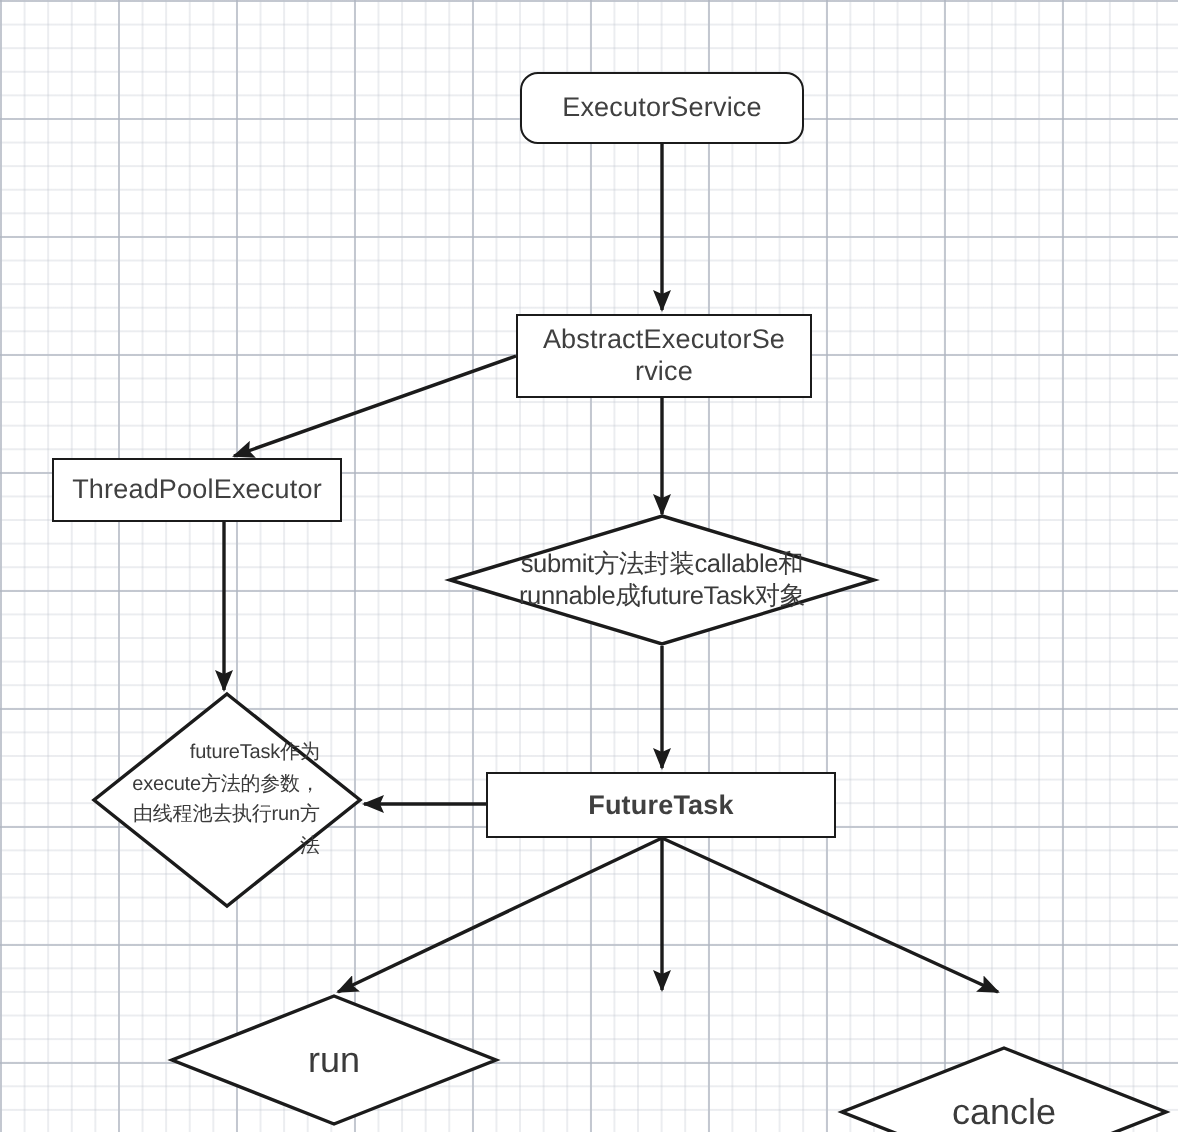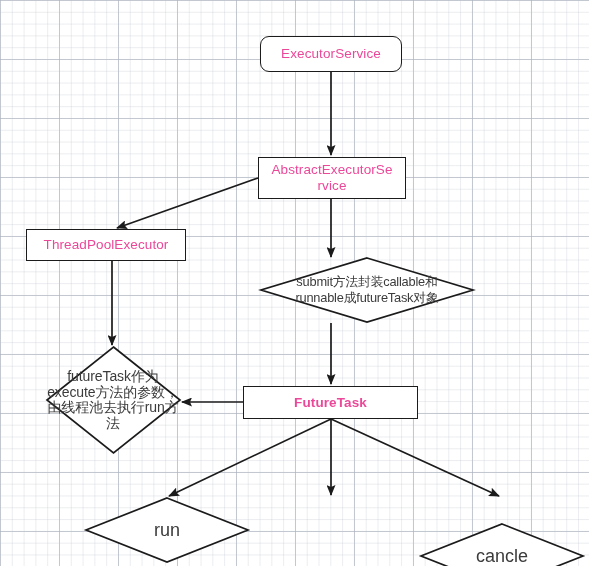--- a/index.html
+++ b/index.html
@@ -39,21 +39,21 @@
     position: absolute;
     box-sizing: border-box;
     display: flex;
     align-items: center;
     justify-content: center;
     text-align: center;
   }
   .boxnode {
     background: #ffffff;
     border: 1.6px solid #1b1b1b;
-    color: #ec4899;
+    color: #404040;
     font-size: 13.5px;
     line-height: 16px;
     letter-spacing: 0.1px;
     text-align: center;
   }
   .rounded {
     border-radius: 9px;
   }
   .diamond-wrap {
     position: absolute;
@@ -74,23 +74,24 @@
     align-items: center;
     justify-content: center;
     text-align: center;
     color: #3b3b3b;
     font-size: 18px;
     line-height: 16px;
     white-space: pre-line;
     pointer-events: none;
   }
   .diamond-label.cn {
-    font-size: 14px;
+    font-size: 10px;
     line-height: 15.5px;
     letter-spacing: -0.1px;
+    text-align: right;
   }
   .diamond-label.cn-wide {
     font-size: 12.8px;
     line-height: 16px;
     letter-spacing: -0.2px;
   }
 </style>
 </head>
 <body>
 
@@ -117,25 +118,25 @@
 
   <div class="node boxnode rounded" style="left: 260px; top: 36px; width: 142px; height: 36px;">
     <span>ExecutorService</span>
   </div>
 
   <div class="node boxnode" style="left: 258px; top: 157px; width: 148px; height: 42px;">
     <span style="white-space:pre-line">AbstractExecutorSe
 rvice</span>
   </div>
 
-  <div class="node boxnode" style="left: 26px; top: 229px; width: 160px; height: 32px;">
+  <div class="node boxnode" style="left: 26px; top: 229px; width: 145px; height: 32px;">
     <span>ThreadPoolExecutor</span>
   </div>
 
-  <div class="diamond-wrap" style="left: 224px; top: 257px; width: 214px; height: 66px; margin-left: 36px;">
+  <div class="diamond-wrap" style="left: 224px; top: 257px; width: 214px; height: 66px;">
     <svg width="214" height="66" viewBox="0 0 214 66">
         <polygon points="107,1 213,33 107,65 1,33" fill="#ffffff" stroke="#1b1b1b" stroke-width="1.7"></polygon>
       </svg>
     <div class="diamond-label cn-wide">submit方法封装callable和
 runnable成futureTask对象</div>
   </div>
 
   <div class="diamond-wrap" style="left: 45.5px; top: 346px; width: 135px; height: 108px;">
     <svg width="135" height="108" viewBox="0 0 135 108">
         <polygon points="67.5,1 134,54 67.5,107 1,54" fill="#ffffff" stroke="#1b1b1b" stroke-width="1.7"></polygon>

